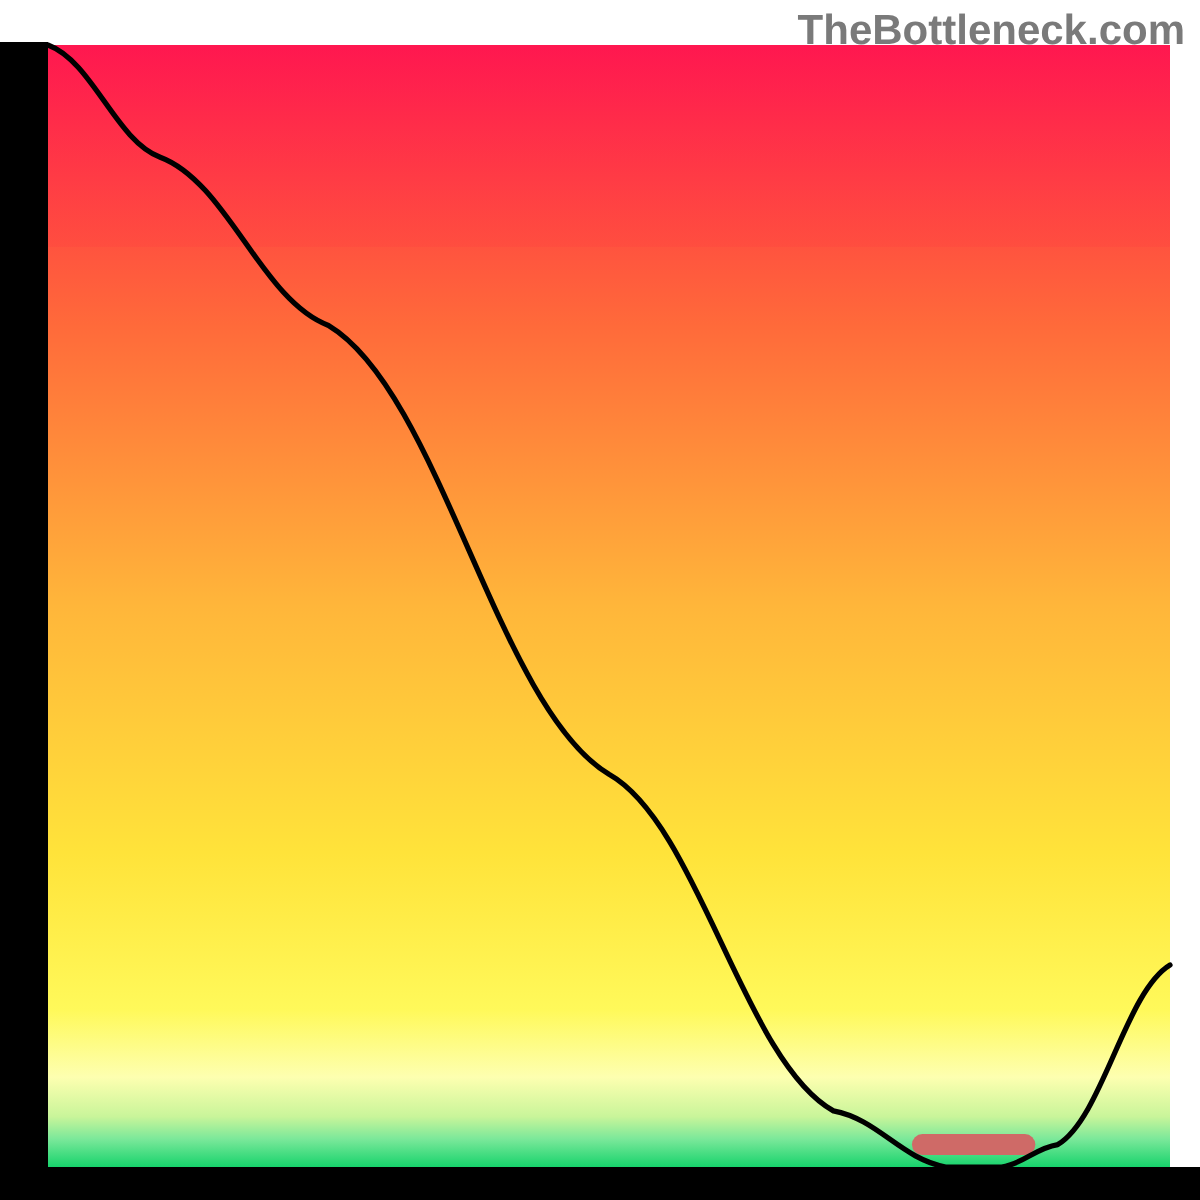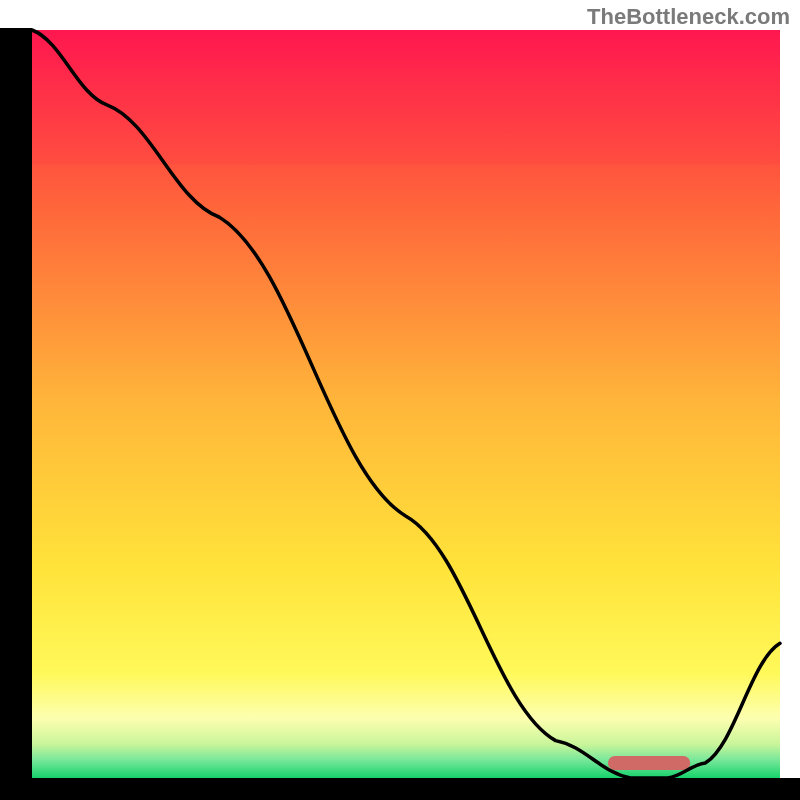--- a/index.html
+++ b/index.html
@@ -12,21 +12,21 @@
   }
   .container {
     position: relative;
     width: 800px;
     height: 800px;
   }
   .attribution {
     position: absolute;
     top: 4px;
     right: 10px;
-    font-size: 22px;
+    font-size: 28px;
     font-weight: bold;
     color: #7a7a7a;
     z-index: 10;
   }
   svg {
     display: block;
   }
 </style>
 </head>
 <body>

